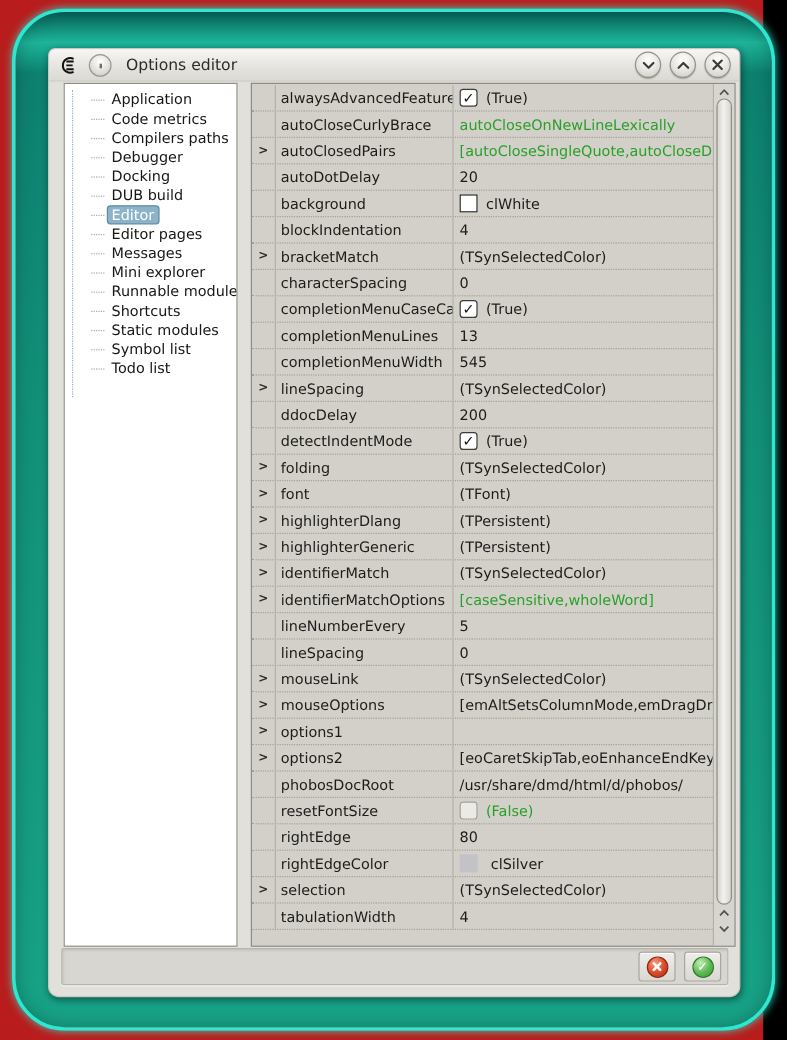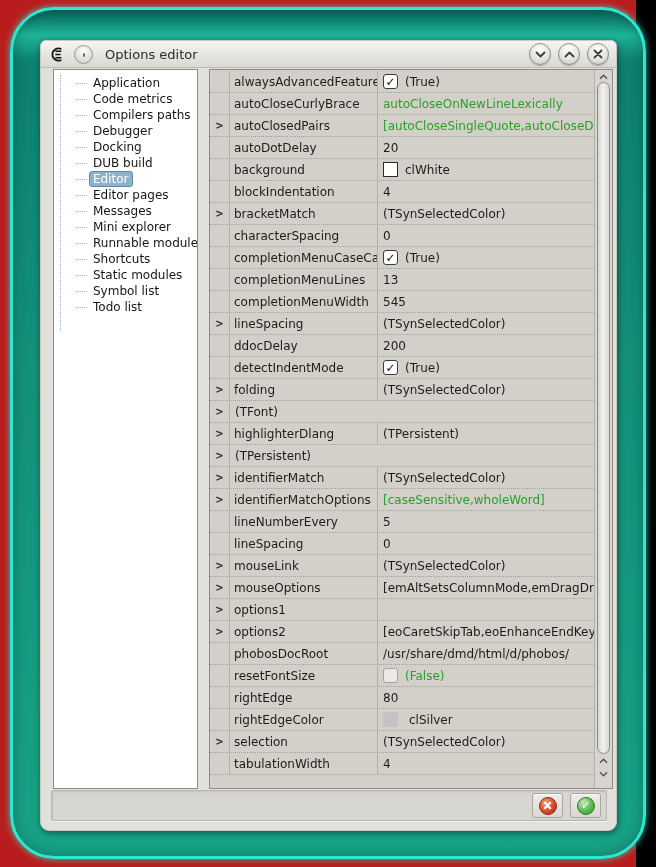--- a/index.html
+++ b/index.html
@@ -294,33 +294,35 @@
           </div>
           <div class="prow">
             <span class="cell-gutter">&gt;</span>
             <span class="cell-name">folding</span>
             <span class="cell-value">
               <span>(TSynSelectedColor)</span>
             </span>
           </div>
           <div class="prow">
             <span class="cell-gutter">&gt;</span>
+            <span class="cell-name">font</span>
             <span class="cell-value">
               <span>(TFont)</span>
             </span>
           </div>
           <div class="prow">
             <span class="cell-gutter">&gt;</span>
             <span class="cell-name">highlighterDlang</span>
             <span class="cell-value">
               <span>(TPersistent)</span>
             </span>
           </div>
           <div class="prow">
             <span class="cell-gutter">&gt;</span>
+            <span class="cell-name">highlighterGeneric</span>
             <span class="cell-value">
               <span>(TPersistent)</span>
             </span>
           </div>
           <div class="prow">
             <span class="cell-gutter">&gt;</span>
             <span class="cell-name">identifierMatch</span>
             <span class="cell-value">
               <span>(TSynSelectedColor)</span>
             </span>

